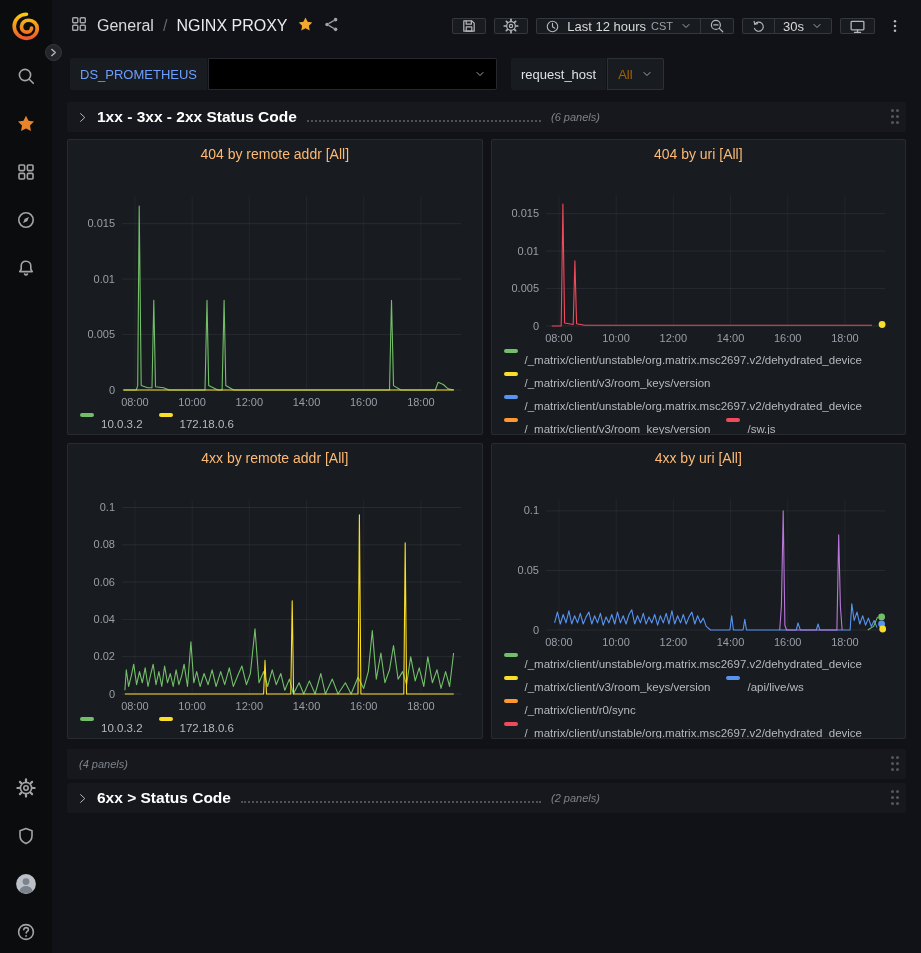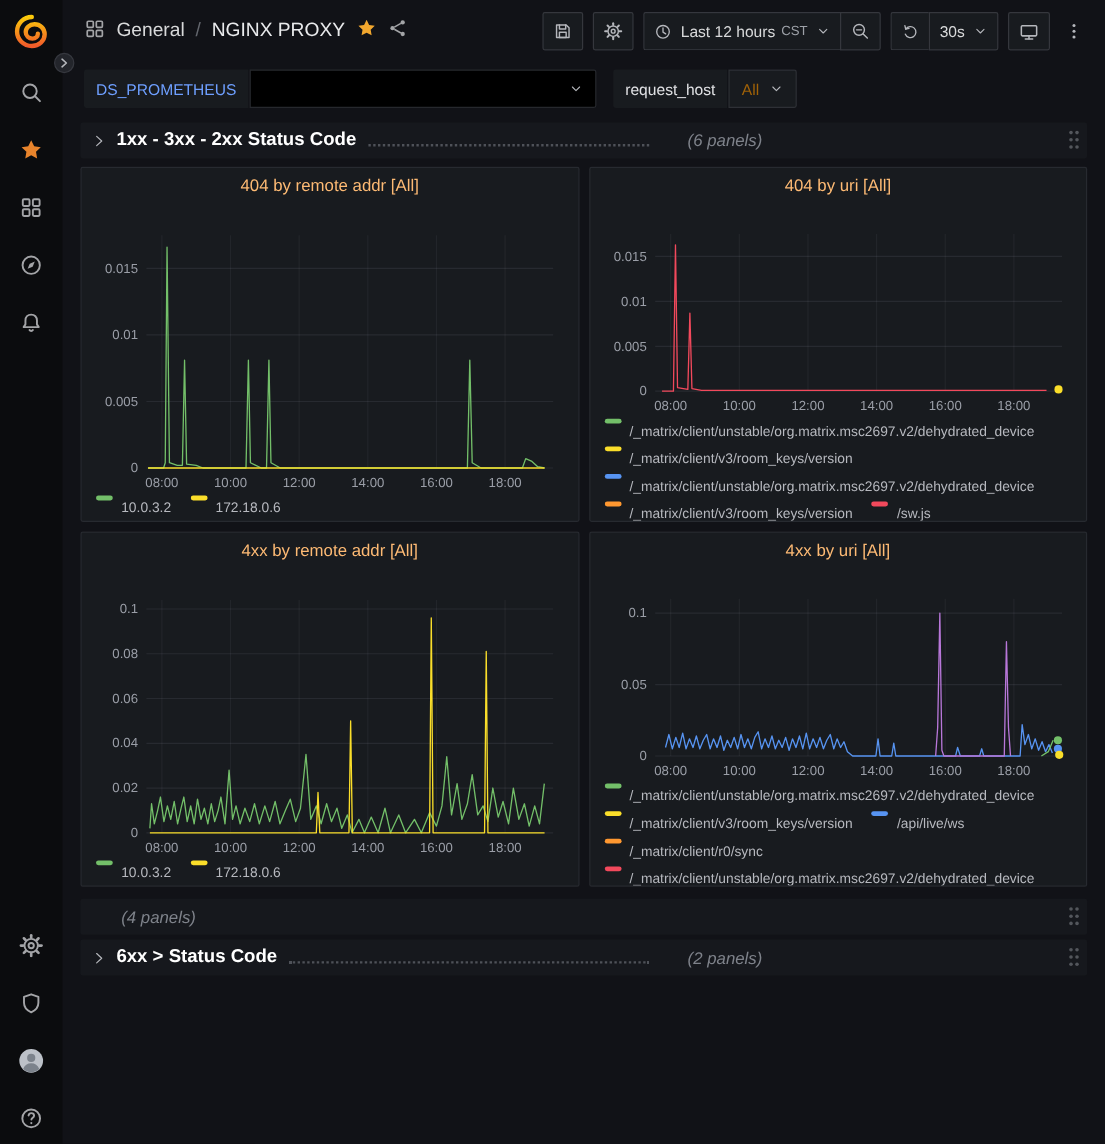--- a/index.html
+++ b/index.html
@@ -17,21 +17,21 @@
     background:#23252b;border:1px solid #36383f;color:#c7c8cc;z-index:6;display:flex;
     align-items:center;justify-content:center;padding:0;cursor:pointer;}
   
   .main{position:absolute;left:52px;top:0;right:0;bottom:0;display:flex;flex-direction:column;}
   .topbar{height:52px;display:flex;align-items:center;justify-content:space-between;padding:0 14px 0 18px;flex:0 0 auto;}
   .crumbs{display:flex;align-items:center;gap:9px;font-size:16px;}
   .crumb{color:#d8d9da;text-decoration:none;cursor:pointer;}
   .crumb-title{color:#e9eaec;}
   .sep{color:#63666d;}
   .tb-actions{display:flex;align-items:center;gap:8px;}
-  .tb-btn,.tb-seg{height:32px;min-width:32px;display:flex;align-items:center;justify-content:center;gap:7px;
+  .tb-btn,.tb-seg{height:16px;min-width:32px;display:flex;align-items:center;justify-content:center;gap:7px;
     padding:0 8px;background:#181b1f;border:1px solid rgba(204,204,220,0.16);border-radius:2px;
     color:#d8d9da;font-size:13px;cursor:pointer;}
   .tb-group{display:flex;align-items:stretch;}
   .tb-group .tb-seg:first-child{border-right:none;border-radius:2px 0 0 2px;}
   .tb-group .tb-seg:last-child{border-radius:0 2px 2px 0;}
   .tz{font-size:11px;color:#9da1a8;margin-left:-2px;}
   .tb-kebab{background:none;border:none;cursor:pointer;padding:0 4px;height:32px;display:flex;align-items:center;}
   
   .submenu{height:44px;display:flex;align-items:center;gap:14px;padding:0 18px;flex:0 0 auto;}
   .var-group{display:flex;align-items:center;gap:1px;}
@@ -42,21 +42,21 @@
     border:1px solid rgba(204,204,220,0.12);border-radius:0 2px 2px 0;color:#a16207;font-size:13px;cursor:pointer;}
   .var-value.redacted{width:289px;background:#000;justify-content:flex-end;border-color:#26282d;}
   
   .dash{flex:1;padding:2px 15px 0;overflow:hidden;}
   .row-header{height:30px;display:flex;align-items:center;margin:4px 0;padding:0 6px;border-radius:2px;cursor:pointer;}
   .row-header.collapsed{background:#16181d;}
   .row-left{display:flex;align-items:center;flex:0 0 472px;min-width:0;}
   .chev{width:18px;height:18px;display:flex;align-items:center;justify-content:center;flex:0 0 auto;}
   .row-title{font-size:15.5px;font-weight:700;color:#ffffff;margin-left:6px;white-space:nowrap;}
   .leader{flex:1;border-bottom:2px dotted #4e5158;margin:0 4px 0 10px;transform:translateY(4px);}
-  .row-count{color:#7e828a;font-style:italic;font-size:14px;margin-left:28px;white-space:nowrap;}
+  .row-count{color:#7e828a;font-style:italic;font-size:11px;margin-left:6px;white-space:nowrap;}
   .row-drag{margin-left:auto;width:9px;height:16px;position:relative;cursor:grab;}
   .row-drag i{position:absolute;left:0;top:0;width:3px;height:3px;border-radius:50%;background:#53565c;
     box-shadow:0 6px 0 #53565c,0 12px 0 #53565c,5px 0 0 #53565c,5px 6px 0 #53565c,5px 12px 0 #53565c;}
   
   .panel-grid{display:grid;grid-template-columns:1fr 1fr;gap:8px;margin:7px 0 10px;}
   .panel{height:296px;background:#181b1f;border:1px solid rgba(204,204,220,0.09);border-radius:2px;overflow:hidden;}
   .panel-title{height:28px;line-height:28px;text-align:center;font-size:14px;font-weight:500;color:#fdba74;cursor:pointer;white-space:nowrap;overflow:hidden;}
   .panel-body{padding:0 8px;}
   .chart{display:block;}
   .chart text{fill:#9a9ea7;font-size:11px;font-family:"Liberation Sans",sans-serif;}

